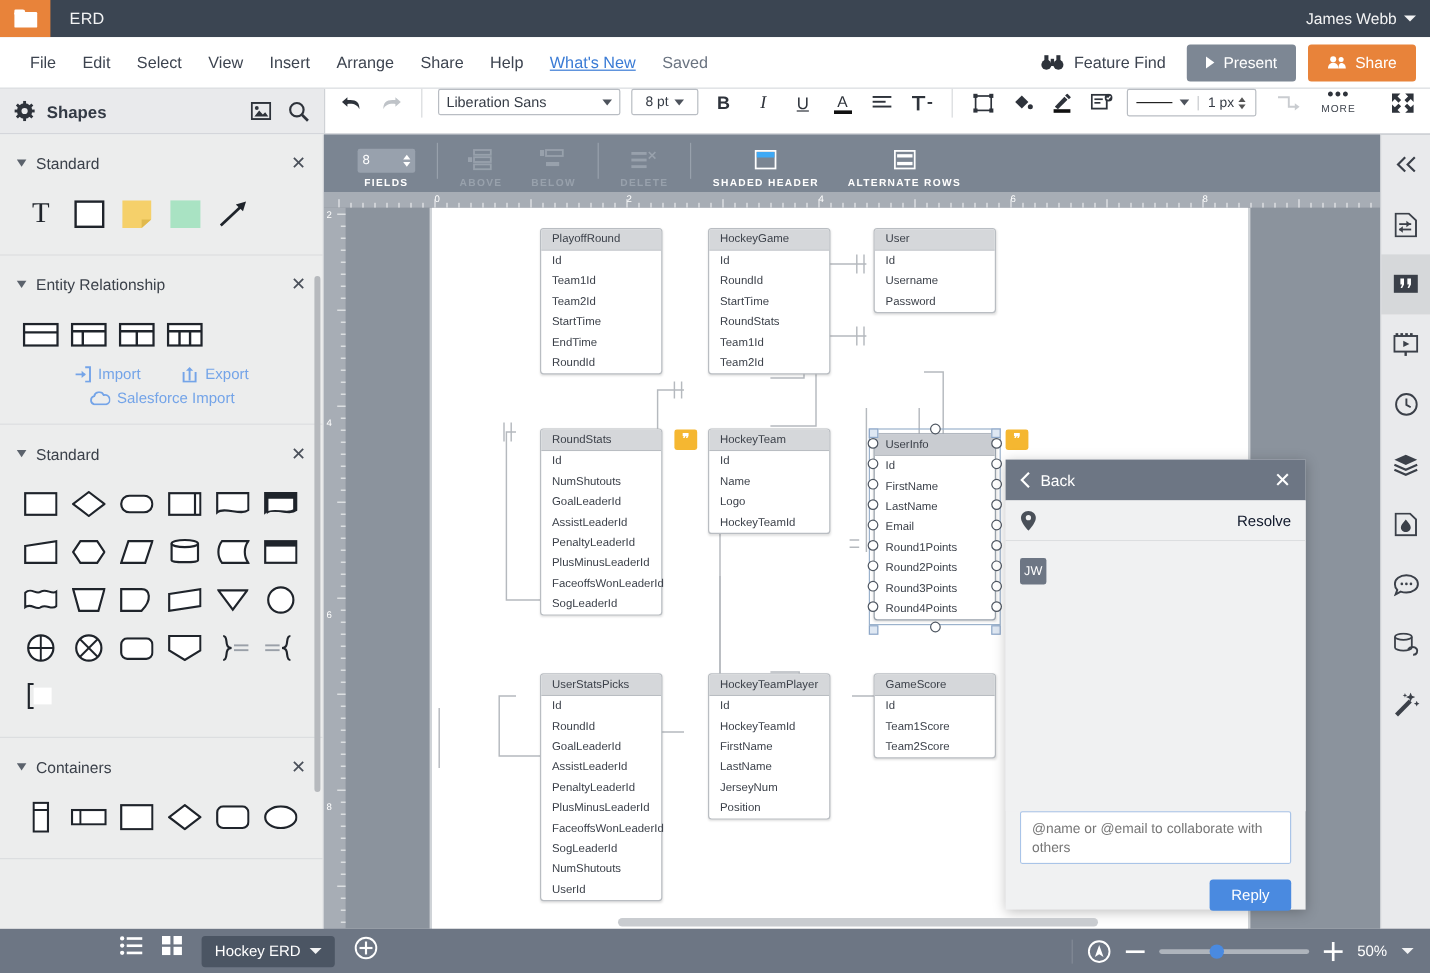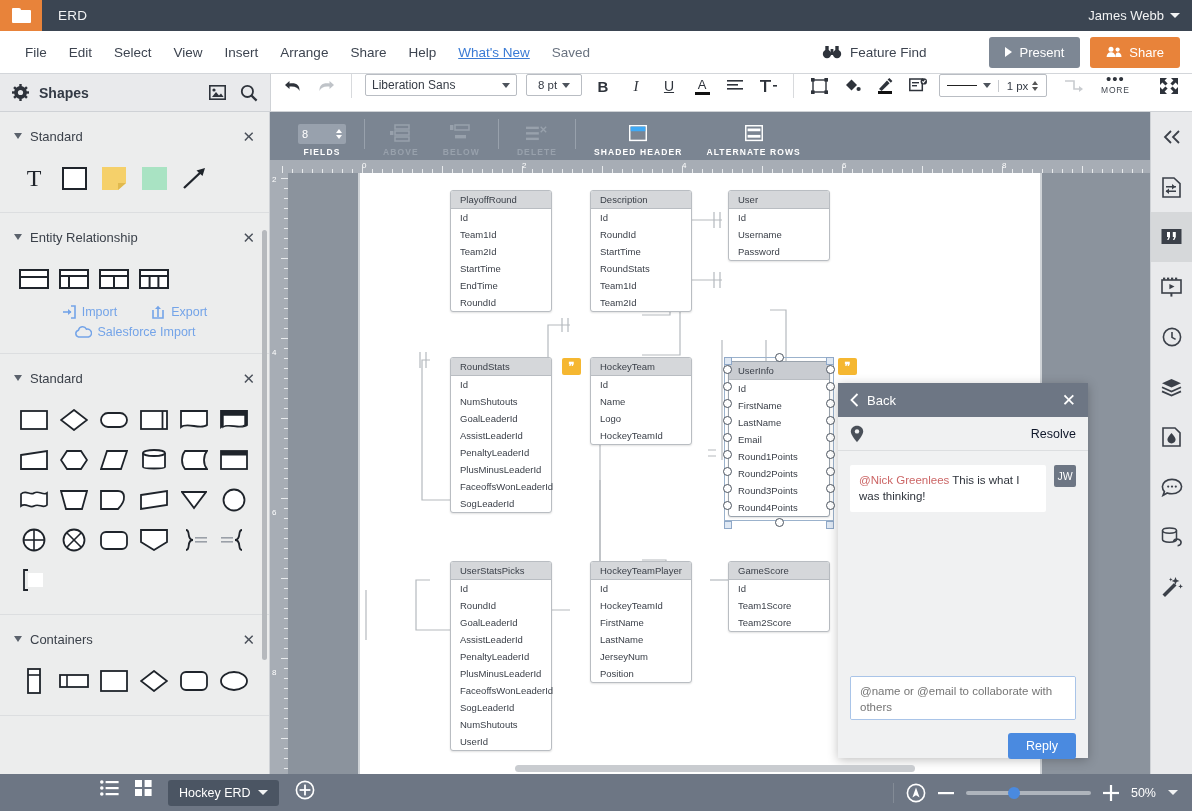--- a/index.html
+++ b/index.html
@@ -34,21 +34,21 @@
     background:#fff; border-bottom:1px solid #d3d6da;
     display:flex; align-items:center; padding-left:14px;
   }
   .menu-item { font-size:13.5px; color:#3d4450; padding:4px 11px; cursor:default; }
   .menu-item.link { color:#3a7bd5; text-decoration:underline; }
   .menu-item.muted { color:#6a7380; }
   .mb-right { margin-left:auto; display:flex; align-items:center; gap:10px; padding-right:12px; }
   .ff { display:flex; align-items:center; gap:8px; font-size:13.5px; color:#3d4450; padding:5px 8px;}
   .btn-present {
     background:#7d8794; color:#fff; font-size:13px; border-radius:3px;
-    padding:8px 16px; display:flex; align-items:center; gap:7px;margin-left:45px;
+    padding:8px 16px; display:flex; align-items:center; gap:7px;
   }
   .btn-share {
     background:#e8833a; color:#fff; font-size:13px; border-radius:3px;
     padding:8px 16px; display:flex; align-items:center; gap:7px;
   }
   .tri-r { width:0;height:0;border-top:5px solid transparent;border-bottom:5px solid transparent;border-left:7px solid #fff;}
 
   
   .shapes-hd {
     position:absolute; left:0; top:74px; width:270px; height:38px;
@@ -810,21 +810,21 @@
         <div class="tbl" style="left:180px;top:30px;width:102px">
           <div class="tbl-h">PlayoffRound</div>
           <div class="tbl-r">Id</div>
           <div class="tbl-r">Team1Id</div>
           <div class="tbl-r">Team2Id</div>
           <div class="tbl-r">StartTime</div>
           <div class="tbl-r">EndTime</div>
           <div class="tbl-r">RoundId</div>
         </div>
         <div class="tbl" style="left:320px;top:30px;width:102px">
-          <div class="tbl-h">Description</div>
+          <div class="tbl-h">HockeyGame</div>
           <div class="tbl-r">Id</div>
           <div class="tbl-r">RoundId</div>
           <div class="tbl-r">StartTime</div>
           <div class="tbl-r">RoundStats</div>
           <div class="tbl-r">Team1Id</div>
           <div class="tbl-r">Team2Id</div>
         </div>
         <div class="tbl" style="left:458px;top:30px;width:102px">
           <div class="tbl-h">User</div>
           <div class="tbl-r">Id</div>
@@ -930,23 +930,20 @@
     </div>
     <div class="cp-sub">
       <svg width="14" height="18" viewBox="0 0 14 18">
         <path d="M7 0.8 C3.4 0.8 0.8 3.4 0.8 6.6 C0.8 10.6 7 17.2 7 17.2 C7 17.2 13.2 10.6 13.2 6.6 C13.2 3.4 10.6 0.8 7 0.8 Z" fill="#4a5059"></path>
         <circle cx="7" cy="6.4" r="2.2" fill="#f0f1f2"></circle>
         </svg>
       <span class="cp-resolve">Resolve</span>
     </div>
     <div class="cp-body">
       <div class="cmt">
-        <div class="cmt-bub">
-          <span class="mention">@Nick Greenlees</span><span> This is what I was thinking!</span>
-        </div>
         <div class="avatar">JW</div>
       </div>
     </div>
     <div class="cp-foot">
       <textarea class="cp-input" placeholder="@name or @email to collaborate with others" style=""></textarea>
       <div class="cp-reply">Reply</div>
     </div>
   </div>
 
   <div class="rail">

